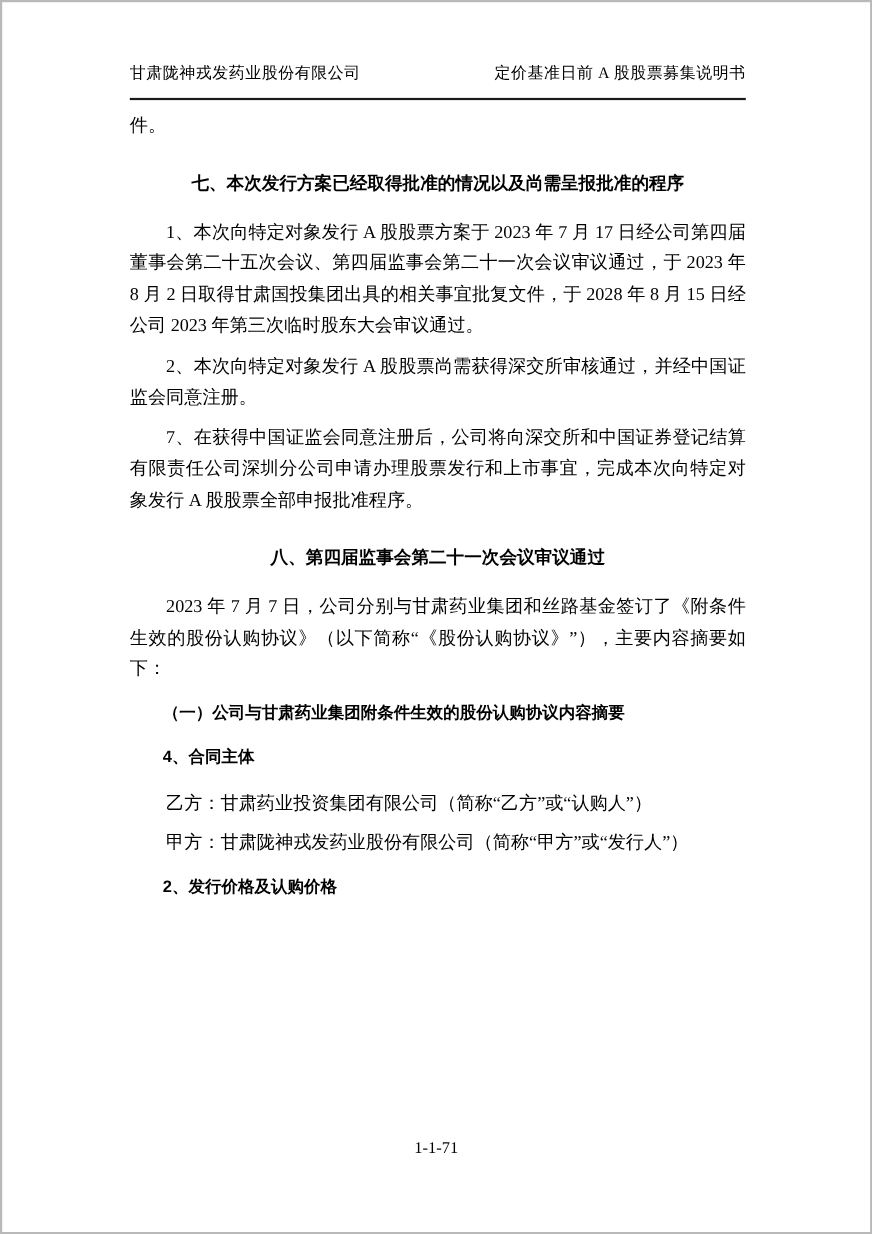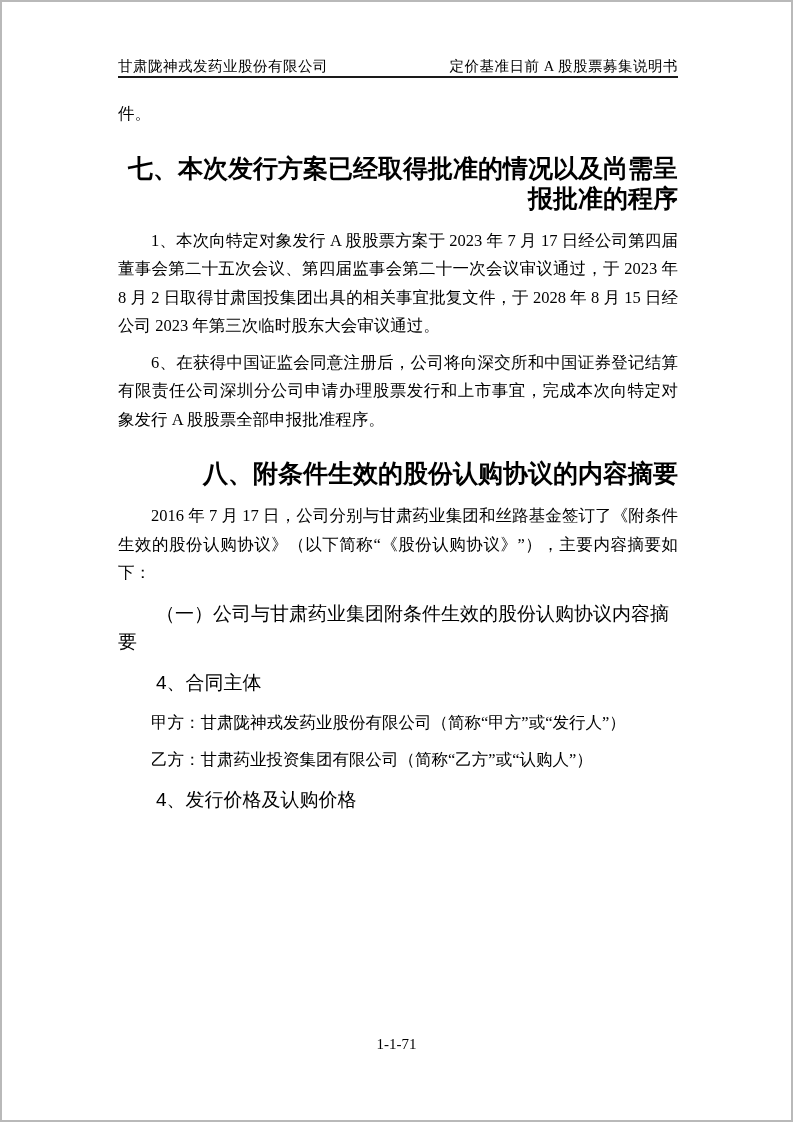--- a/index.html
+++ b/index.html
@@ -14,46 +14,46 @@
     font-family:"Liberation Serif","DejaVu Serif",serif;
     overflow:hidden;
   }
   .header {
     position:absolute;
     top:55px; left:116px; width:560px;
     display:flex; justify-content:space-between; align-items:flex-end;
     font-size:14.5px;
     letter-spacing:0.5px;
     border-bottom:2px solid #1a1a1a;
-    padding-bottom:0;
+    padding-bottom:13px;
   }
   .content {
     position:absolute;
     top:90px; left:116px; width:560px;
   }
   .content p {
     font-size:16.5px;
     line-height:28.5px;
     text-align:justify;
     text-indent:2em;
     margin:8px 0;
   }
   .content p.p-noindent { text-indent:0; }
   .content h1 {
     font-family:"Liberation Sans","DejaVu Sans",sans-serif;
     font-weight:bold;
-    font-size:25px;
+    font-size:16px;
     line-height:30px;
     margin:24px 0 14px 0;
-    text-align:right;
+    text-align:center;
   }
   .content h2, .content h3 {
     font-family:"Liberation Sans","DejaVu Sans",sans-serif;
-    font-weight:normal;
-    font-size:19px;
+    font-weight:bold;
+    font-size:15px;
     line-height:28.5px;
     margin:12px 0;
     text-indent:2em;
   }
   .footer {
     position:absolute;
     top:1034px; left:0; width:100%;
     text-align:center;
     font-size:15px;
   }
@@ -63,25 +63,26 @@
 
 <div class="page">
   <div class="header">
     <span>甘肃陇神戎发药业股份有限公司</span>
     <span>定价基准日前 A 股股票募集说明书</span>
   </div>
   <div class="content" id="content">
       <p class="p-noindent">件。</p>
       <h1>七、本次发行方案已经取得批准的情况以及尚需呈报批准的程序</h1>
       <p>1、本次向特定对象发行 A 股股票方案于 2023 年 7 月 17 日经公司第四届董事会第二十五次会议、第四届监事会第二十一次会议审议通过，于 2023 年 8 月 2 日取得甘肃国投集团出具的相关事宜批复文件，于 2028 年 8 月 15 日经公司 2023 年第三次临时股东大会审议通过。</p>
-      <p>6、在获得中国证监会同意注册后，公司将向深交所和中国证券登记结算有限责任公司深圳分公司申请办理股票发行和上市事宜，完成本次向特定对象发行 A 股股票全部申报批准程序。</p>
-      <h1>八、附条件生效的股份认购协议的内容摘要</h1>
-      <p>2016 年 7 月 17 日，公司分别与甘肃药业集团和丝路基金签订了《附条件生效的股份认购协议》（以下简称“《股份认购协议》”），主要内容摘要如下：</p>
+      <p>2、本次向特定对象发行 A 股股票尚需获得深交所审核通过，并经中国证监会同意注册。</p>
+      <p>7、在获得中国证监会同意注册后，公司将向深交所和中国证券登记结算有限责任公司深圳分公司申请办理股票发行和上市事宜，完成本次向特定对象发行 A 股股票全部申报批准程序。</p>
+      <h1>八、第四届监事会第二十一次会议审议通过</h1>
+      <p>2023 年 7 月 7 日，公司分别与甘肃药业集团和丝路基金签订了《附条件生效的股份认购协议》（以下简称“《股份认购协议》”），主要内容摘要如下：</p>
       <h2>（一）公司与甘肃药业集团附条件生效的股份认购协议内容摘要</h2>
       <h3>4、合同主体</h3>
+      <p>乙方：甘肃药业投资集团有限公司（简称“乙方”或“认购人”）</p>
       <p>甲方：甘肃陇神戎发药业股份有限公司（简称“甲方”或“发行人”）</p>
-      <p>乙方：甘肃药业投资集团有限公司（简称“乙方”或“认购人”）</p>
-      <h3>4、发行价格及认购价格</h3>
+      <h3>2、发行价格及认购价格</h3>
     </div>
   <div class="footer">
     <span>1-1-71</span>
   </div>
 </div>
 
 </body></html>

